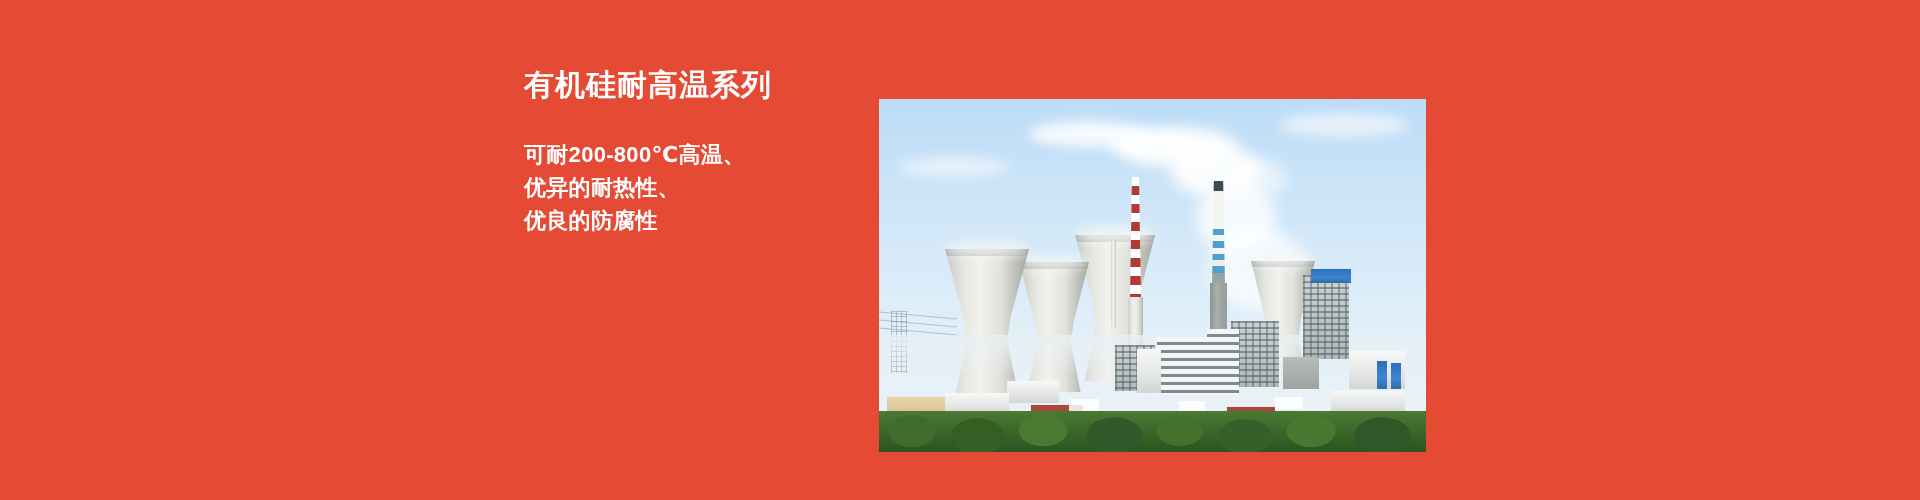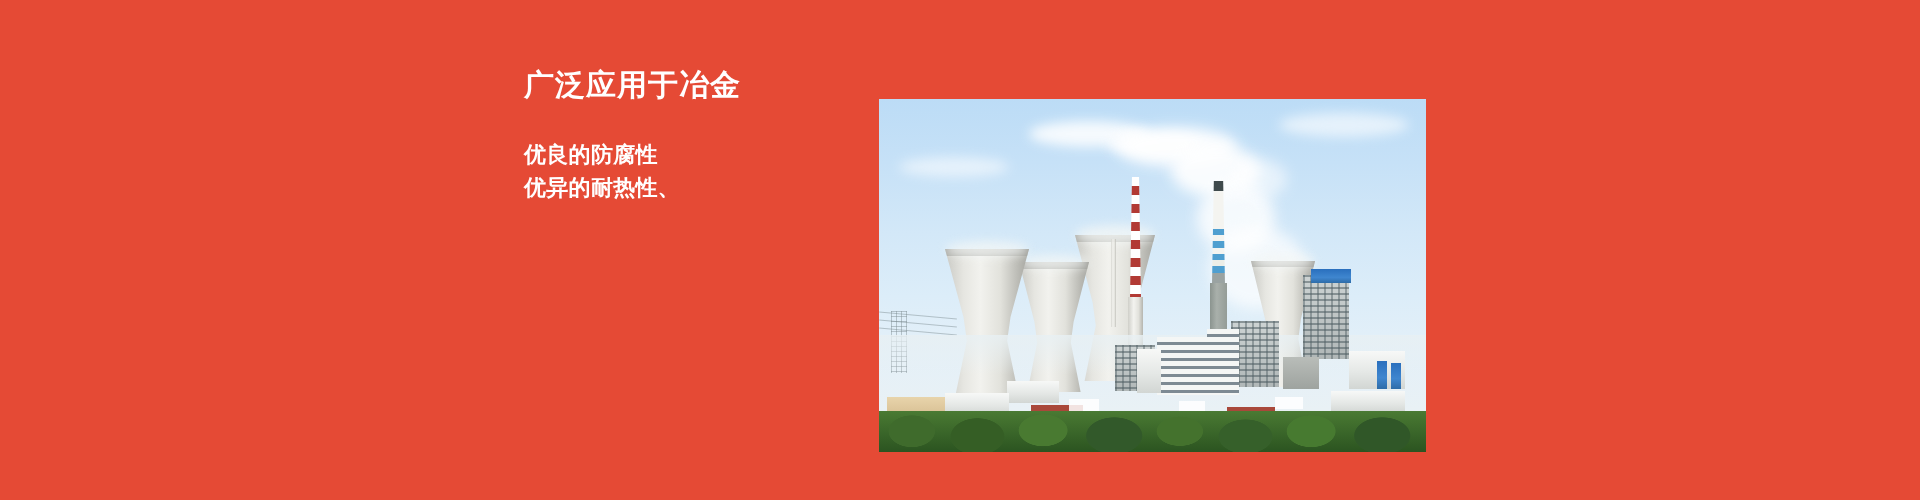--- a/index.html
+++ b/index.html
@@ -256,25 +256,26 @@
   }
 </style>
 </head>
 <body>
 
 <div class="banner">
   <div class="banner-inner">
 
     <div class="text-col">
 
-      <div class="headline">广泛应用于冶金</div>
+      <div class="headline">有机硅耐高温系列</div>
 
       <div class="subhead">
+        <div class="subhead-line">可耐200-800℃高温、</div>
+        <div class="subhead-line">优异的耐热性、</div>
         <div class="subhead-line">优良的防腐性</div>
-        <div class="subhead-line">优异的耐热性、</div>
       </div>
 
     </div>
 
     <div class="photo-frame">
       <div class="photo">
 
         <div class="sky"></div>
 
         <div class="cloud" style="left:150px; top:22px; width:120px; height:26px;"></div>

